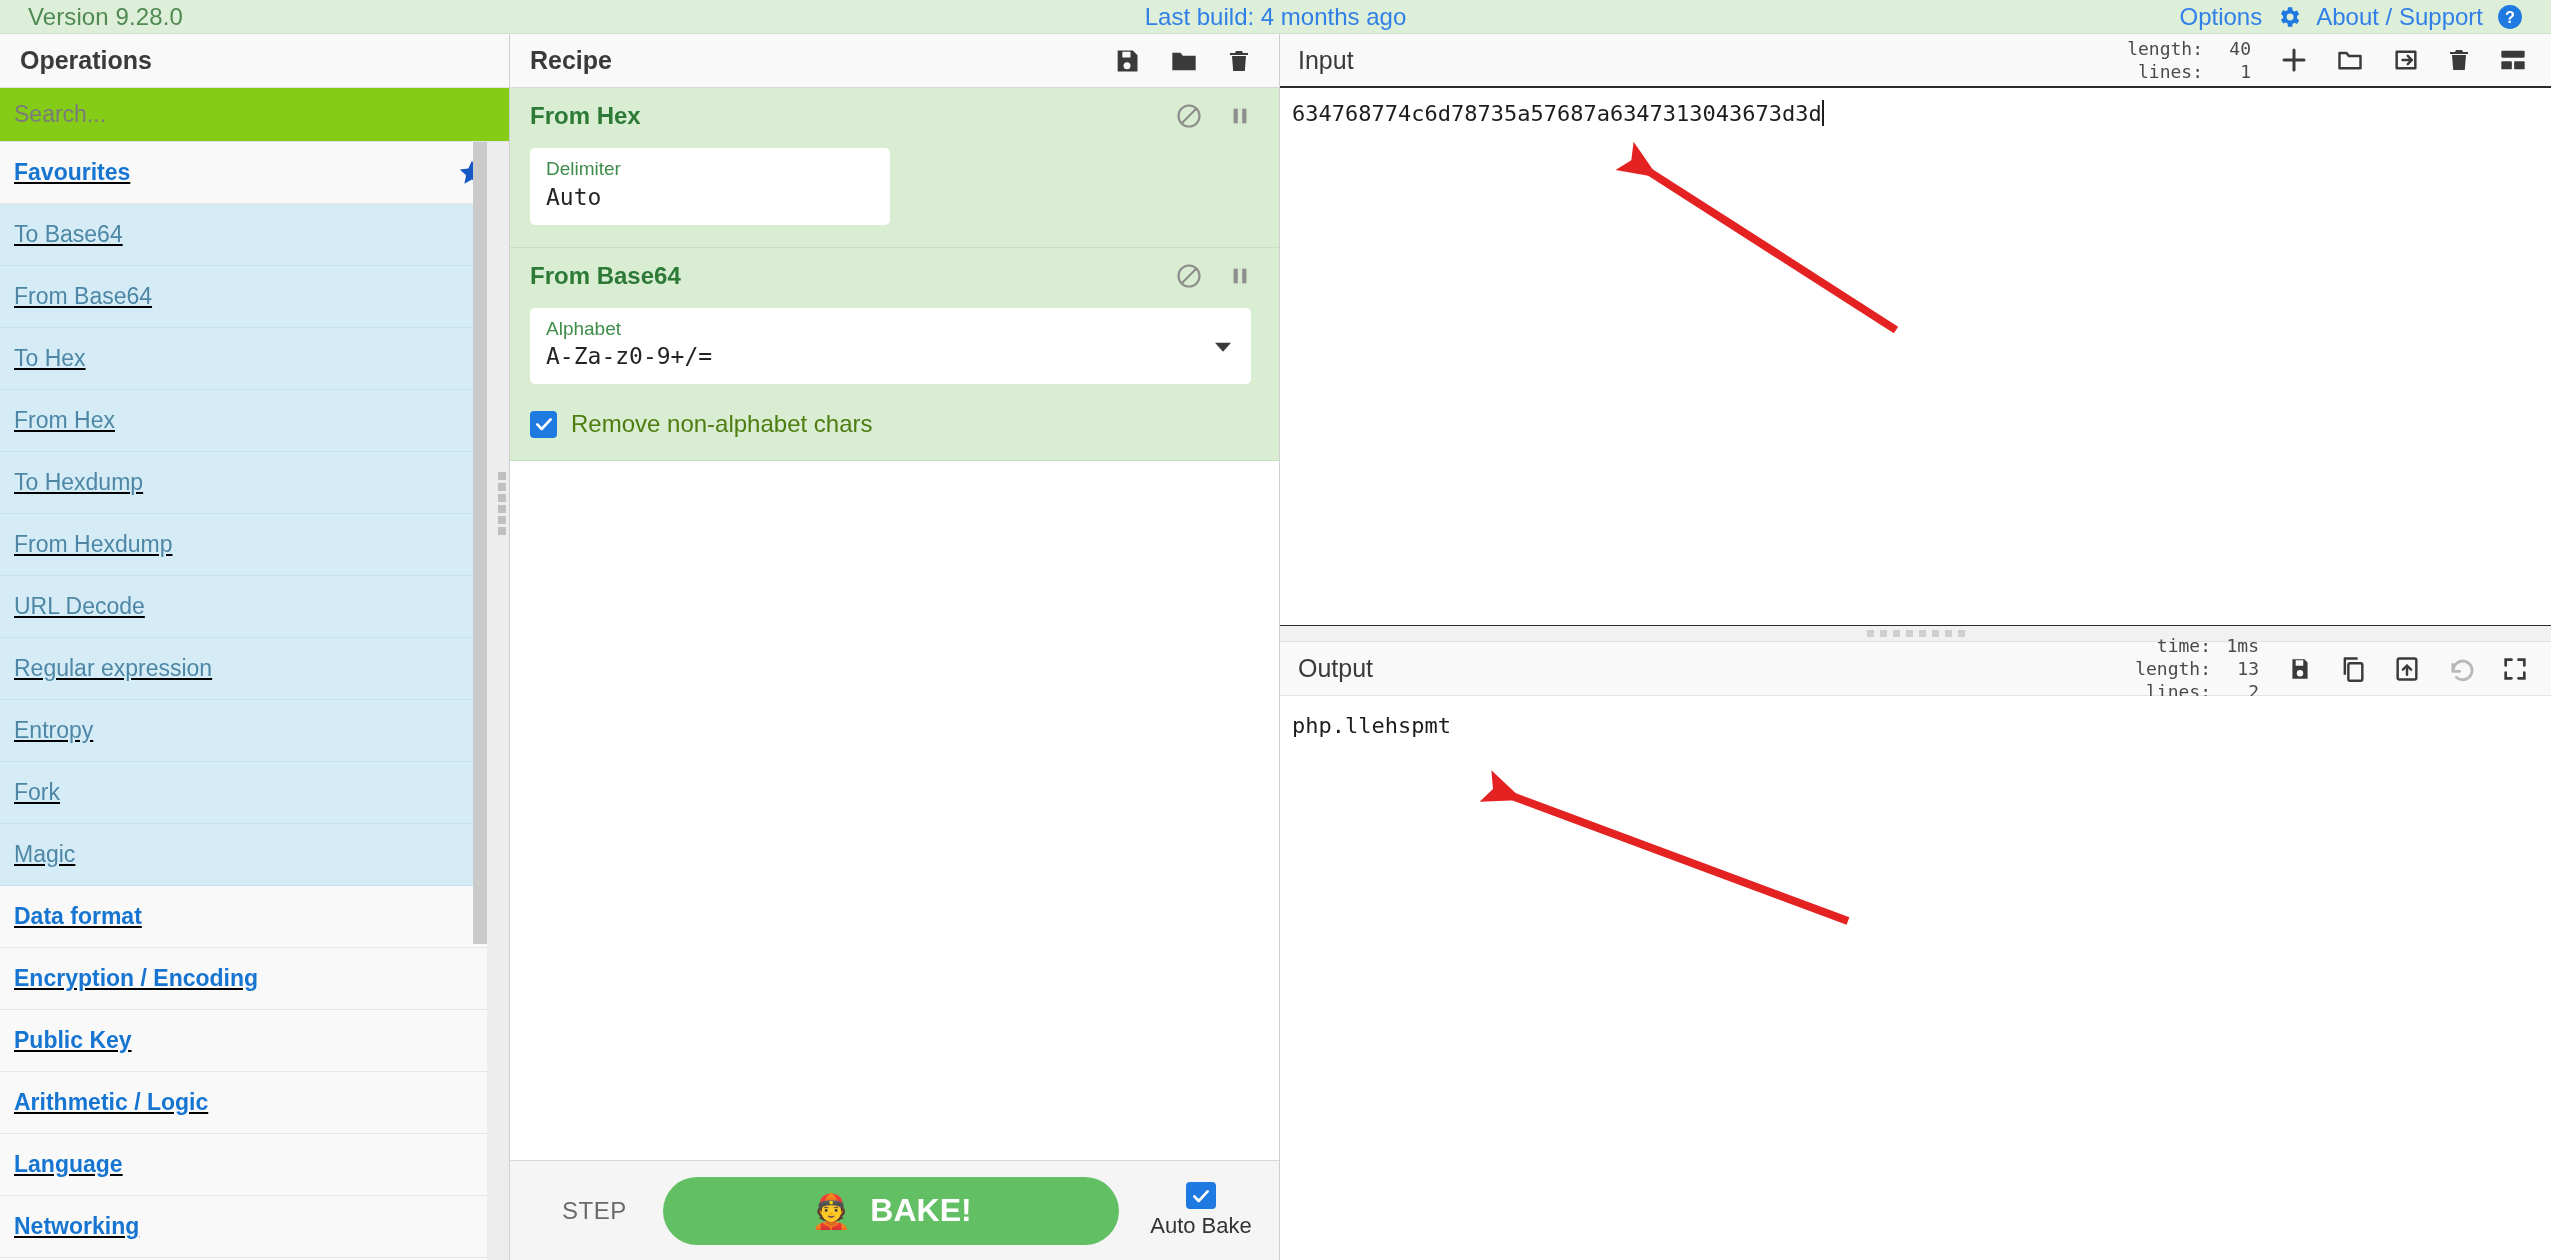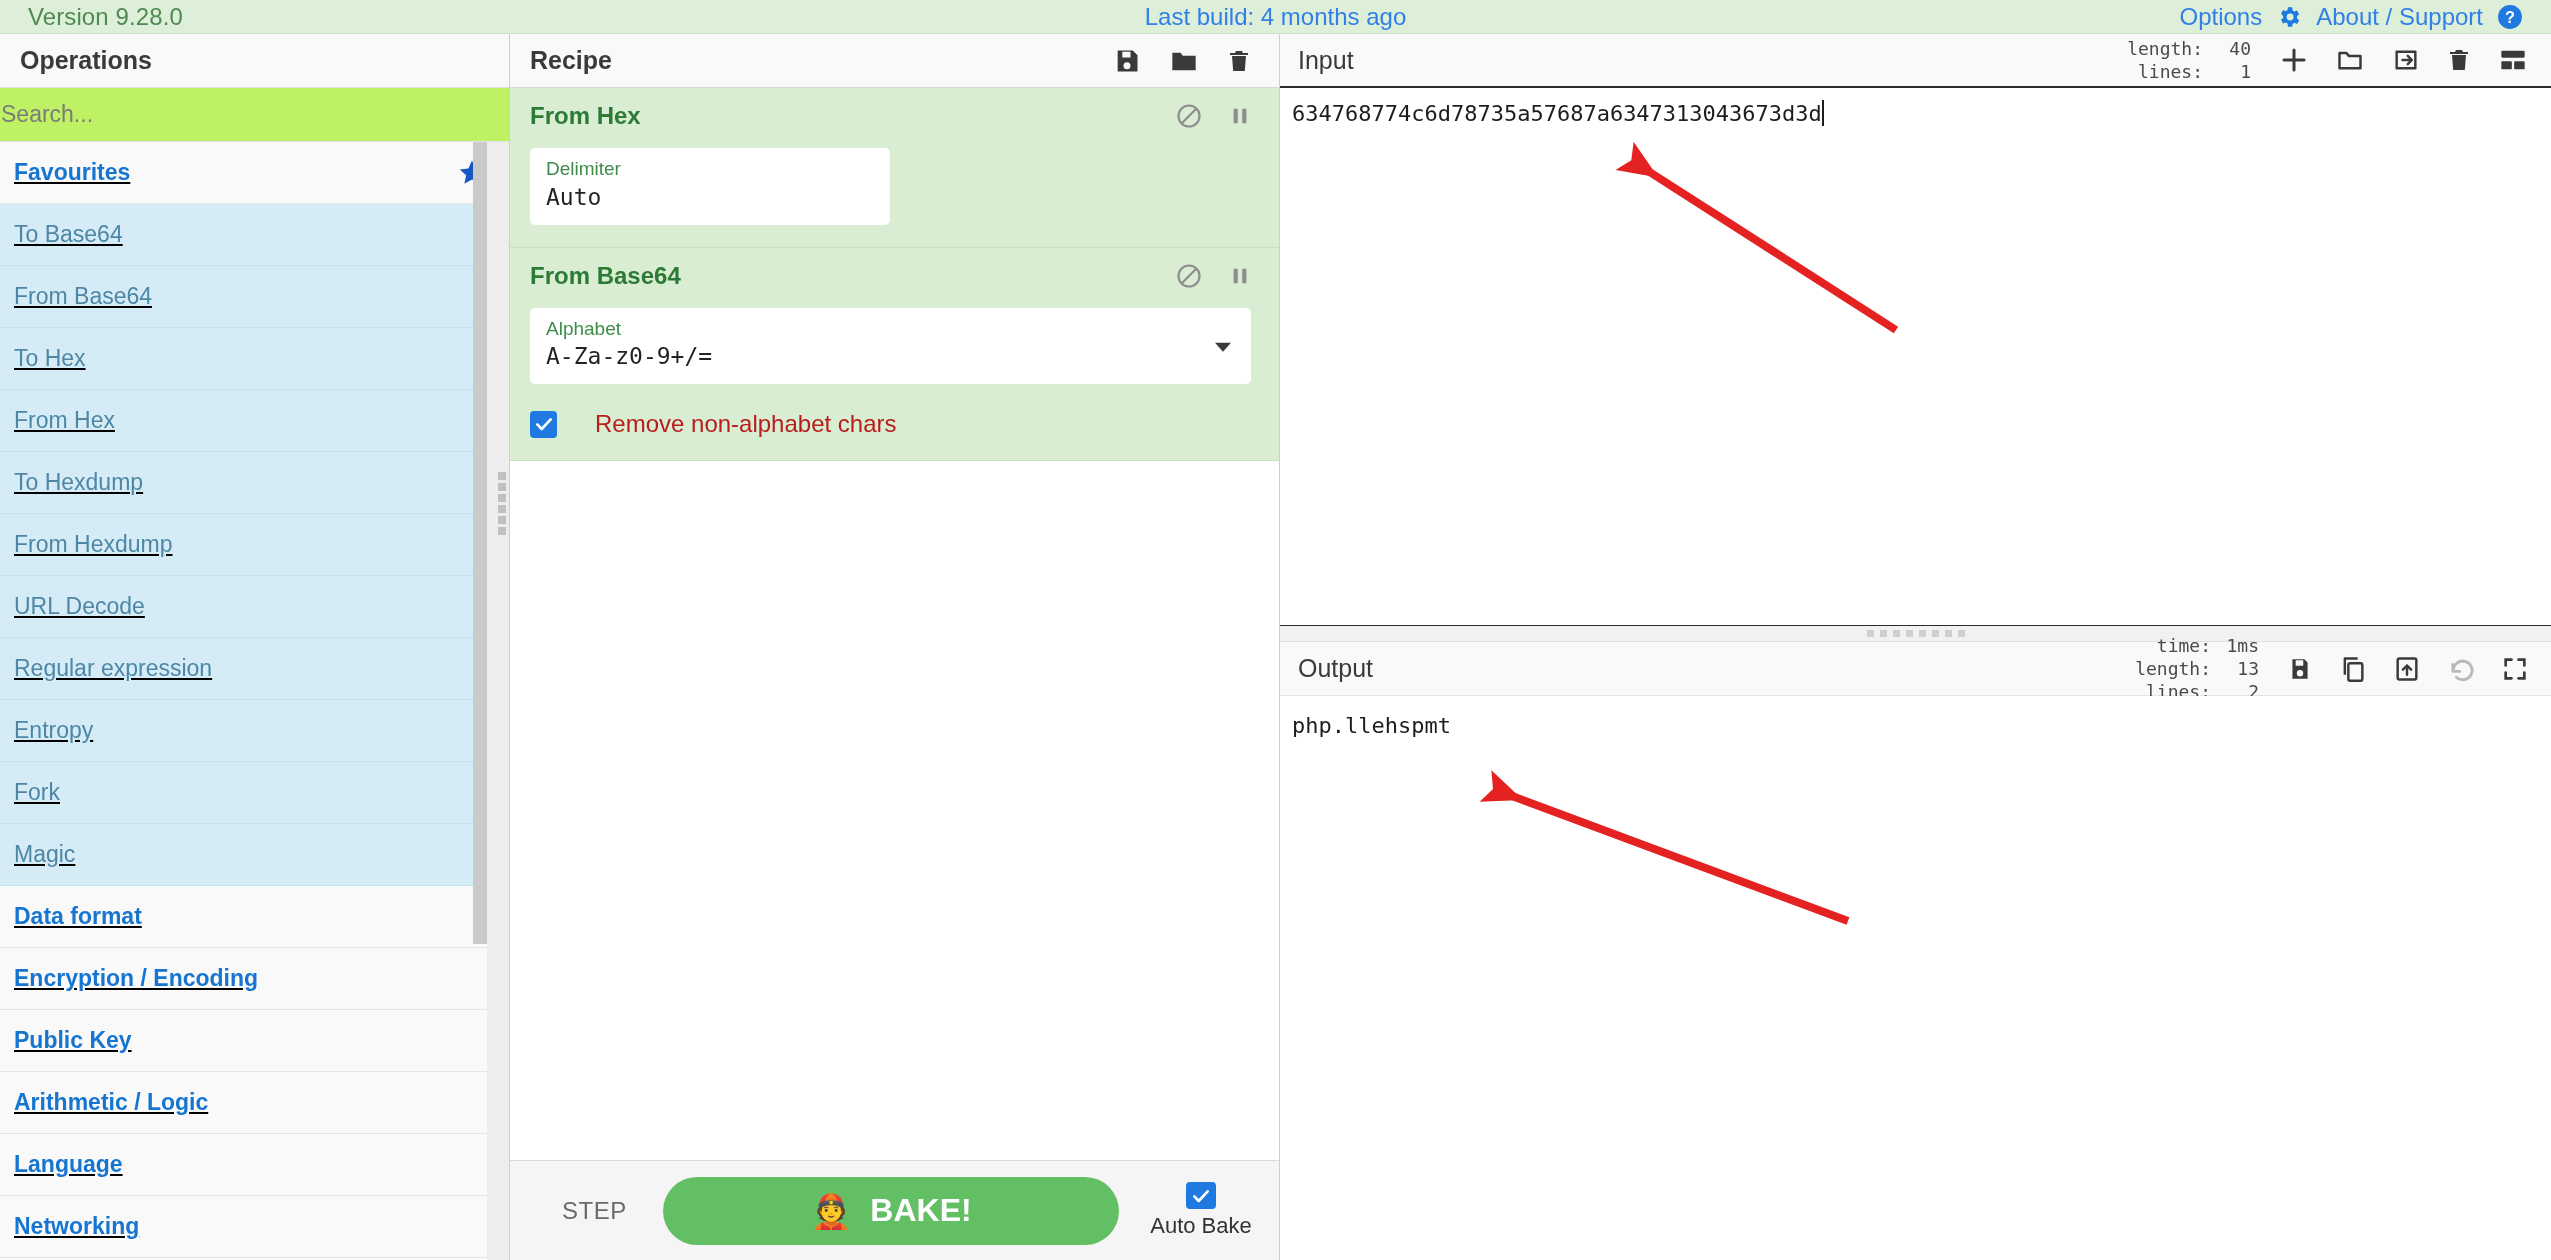--- a/index.html
+++ b/index.html
@@ -50,22 +50,22 @@
     height: 54px; flex: 0 0 54px;
     display: flex; align-items: center;
     padding-left: 20px;
     font-size: 25px; font-weight: bold; color: #3a3a3a;
     background: #f9f9f9;
     border-bottom: 1px solid #e2e2e2;
   }
   .ops-search {
     height: 54px; flex: 0 0 54px;
     display: flex; align-items: center;
-    padding-left: 1px;
-    background: #bef264;
+    padding-left: 14px;
+    background: #84cc16;
     border-bottom: 1px solid #e2e2e2;
   }
   .ops-search input {
     border: none; outline: none; width: 100%;
     font-family: "Liberation Sans", sans-serif;
     font-size: 23px; color: #444; background: transparent;
   }
   .ops-search input::placeholder { color: #7b7b7b; }
   .ops-list { flex: 1 1 auto; overflow: hidden; position: relative; text-decoration: underline; }
   .cat-header {
@@ -146,21 +146,21 @@
   .arg .caret {
     position: absolute; right: 18px; top: 50%; transform: translateY(-35%);
   }
   .op-check { display: flex; align-items: center; gap: 14px; margin-top: 26px; }
   .cb {
     width: 27px; height: 27px; border-radius: 4px; background: #1e7ae0;
     display: inline-flex; align-items: center; justify-content: center;
     flex: 0 0 27px; cursor: pointer;
   }
   .cb svg { display:block; }
-  .op-check .lbl { font-size: 24px; color: #b91c1c; margin-left: 24px; }
+  .op-check .lbl { font-size: 24px; color: #4d7c0f; }
 
   
   .bake-bar {
     flex: 0 0 100px; height: 100px;
     background: #f5f5f5;
     border-top: 1px solid #d8d8d8;
     display: flex; align-items: center;
     padding: 0 18px 0 38px; gap: 22px;
   }
   .step-btn {

